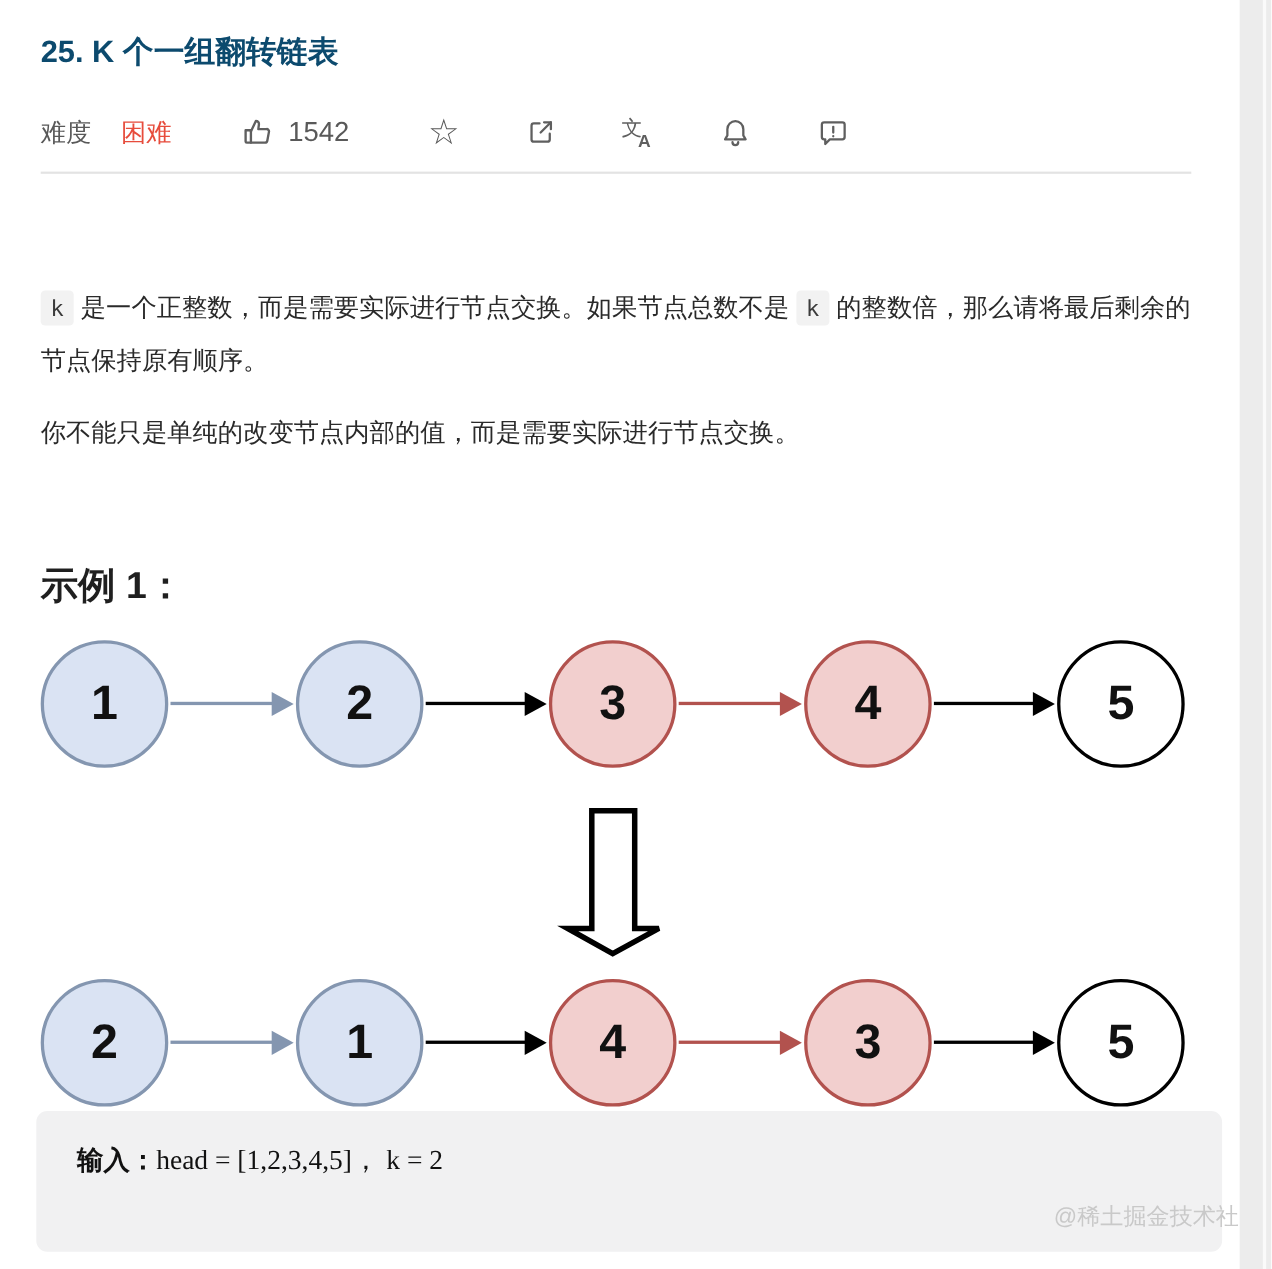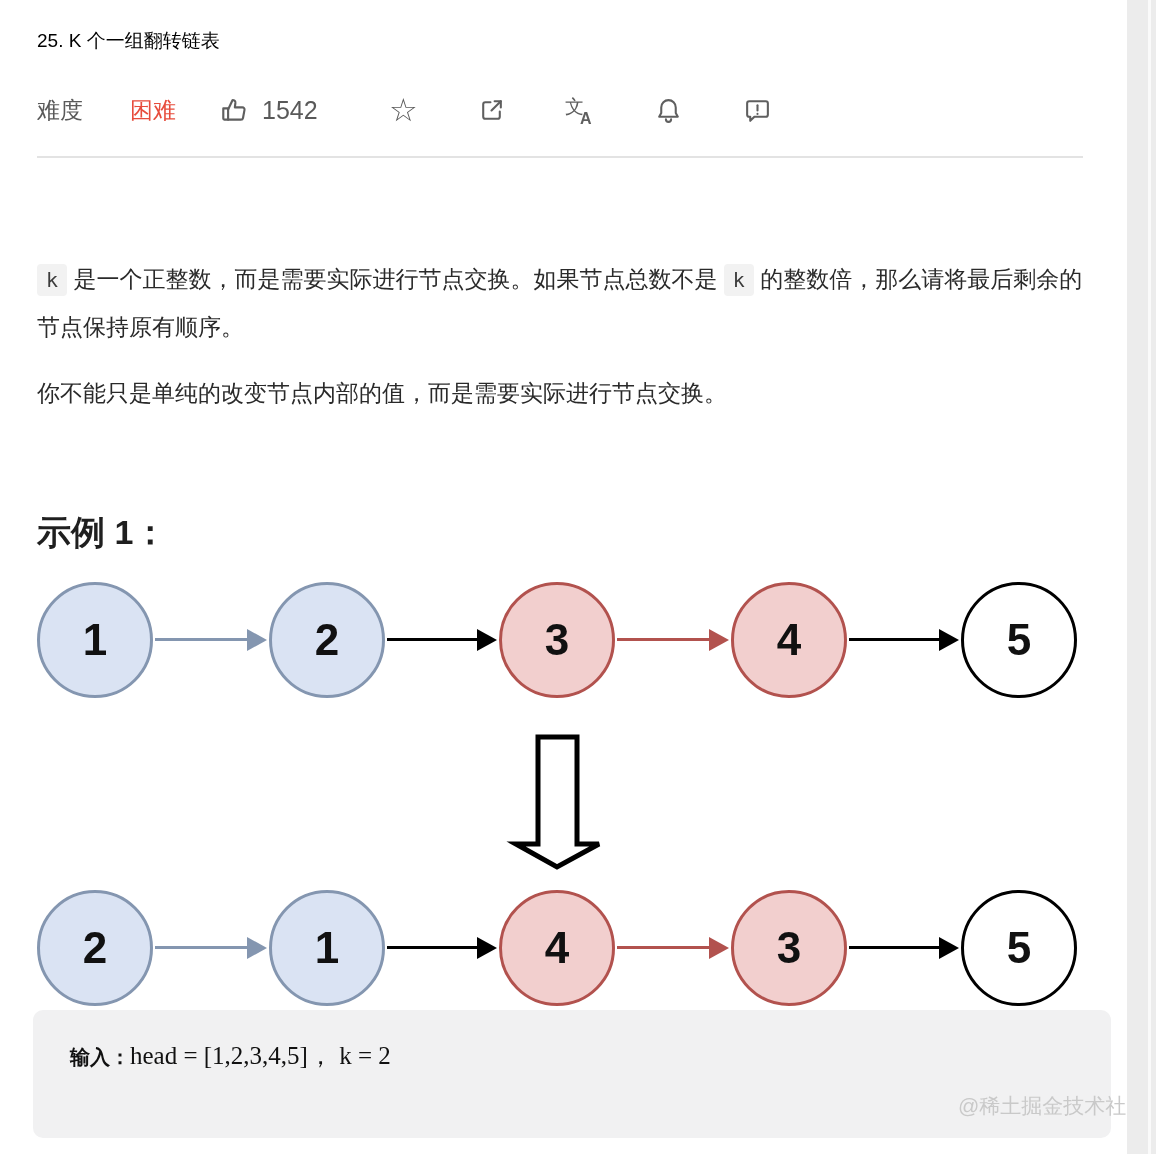--- a/index.html
+++ b/index.html
@@ -1,24 +1,24 @@
 <!DOCTYPE html>
 <html><head>
 <meta charset="utf-8">
 <style>
   html,body{margin:0;padding:0;background:#fff;}
   .page{position:relative;width:1156px;height:1154px;background:#ffffff;overflow:hidden;
         font-family:"Liberation Sans","DejaVu Sans",sans-serif;color:#262626;}
 
-  .title{position:absolute;left:37px;top:28px;font-size:19px;font-weight:400;color:#000000;}
+  .title{position:absolute;left:37px;top:28px;font-size:28px;font-weight:700;color:#0c4a6e;}
 
   .meta{position:absolute;left:37px;top:88px;width:1046px;height:40px;}
-  .meta .m{position:absolute;top:2px;height:40px;display:flex;align-items:center;}
+  .meta .m{position:absolute;top:12px;height:40px;display:flex;align-items:center;}
   .diff-label{left:0;font-size:23px;color:#595959;}
-  .diff-value{left:73px;font-size:23px;margin-left:20px;}
+  .diff-value{left:73px;font-size:23px;}
   .like{left:182px;color:#595959;font-size:25px;}
   .like svg{margin-right:13px;}
   .pos-star{left:352px;}
   .pos-share{left:440px;}
   .pos-trans{left:527px;}
   .pos-bell{left:617px;}
   .pos-feed{left:706px;}
   .iconbtn{cursor:pointer;}
   .star-glyph{font-size:32px;color:#595959;line-height:1;}
 
@@ -50,21 +50,21 @@
                 border-left:20px solid #000;}
   .c-blue .shaft{background:#8496b0;}  .c-blue .head{border-left-color:#8496b0;}
   .c-black .shaft{background:#000000;} .c-black .head{border-left-color:#000000;}
   .c-red .shaft{background:#b2524e;}   .c-red .head{border-left-color:#b2524e;}
 
   .down-arrow{position:absolute;left:505px;top:734px;}
 
   .iobox{position:absolute;left:33px;top:1010px;width:1078px;height:128px;
          background:#f1f1f2;border-radius:10px;box-sizing:border-box;
          padding:22px 0 0 37px;line-height:47px;}
-  .iolabel{font-weight:700;font-size:20px;color:#111;}
+  .iolabel{font-weight:700;font-size:24px;color:#111;}
   .ioval{font-family:Liberation Serif, serif;font-size:25px;color:#111;}
 
   .watermark{position:absolute;left:958px;top:1092px;font-size:21px;color:#c9c9c9;}
 
   .scroll-track{position:absolute;right:0;top:0;width:29px;height:1154px;background:#ececec;}
   .scroll-stripe{position:absolute;right:5px;top:0;width:3px;height:100%;background:#fafafa;}
 
   svg{display:block;}
 </style>
 </head>

